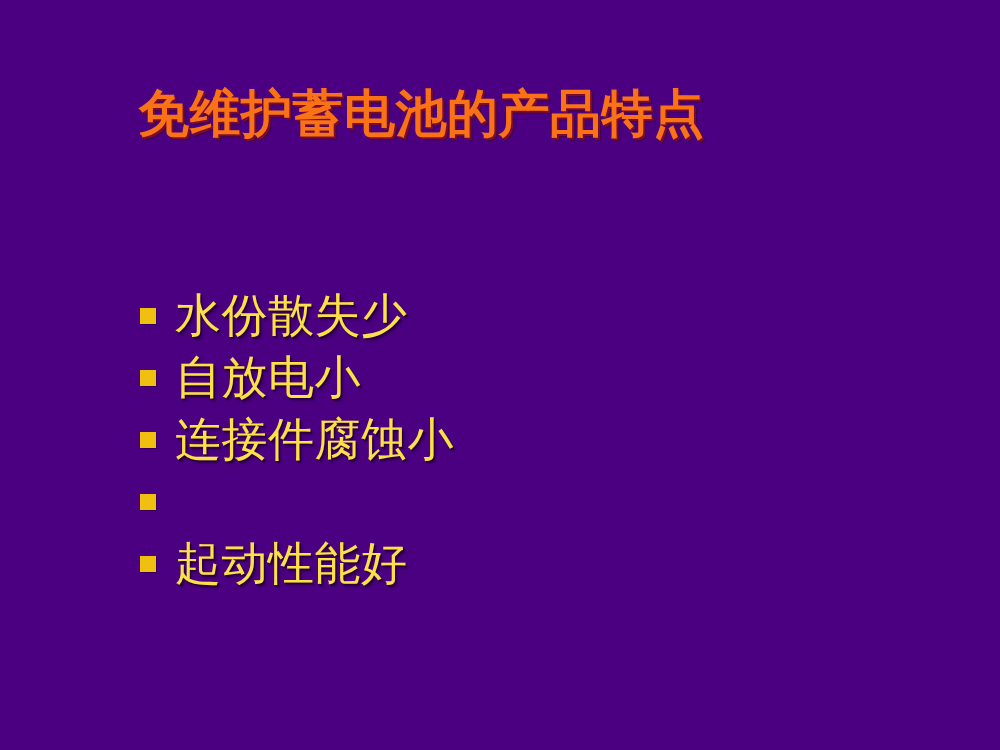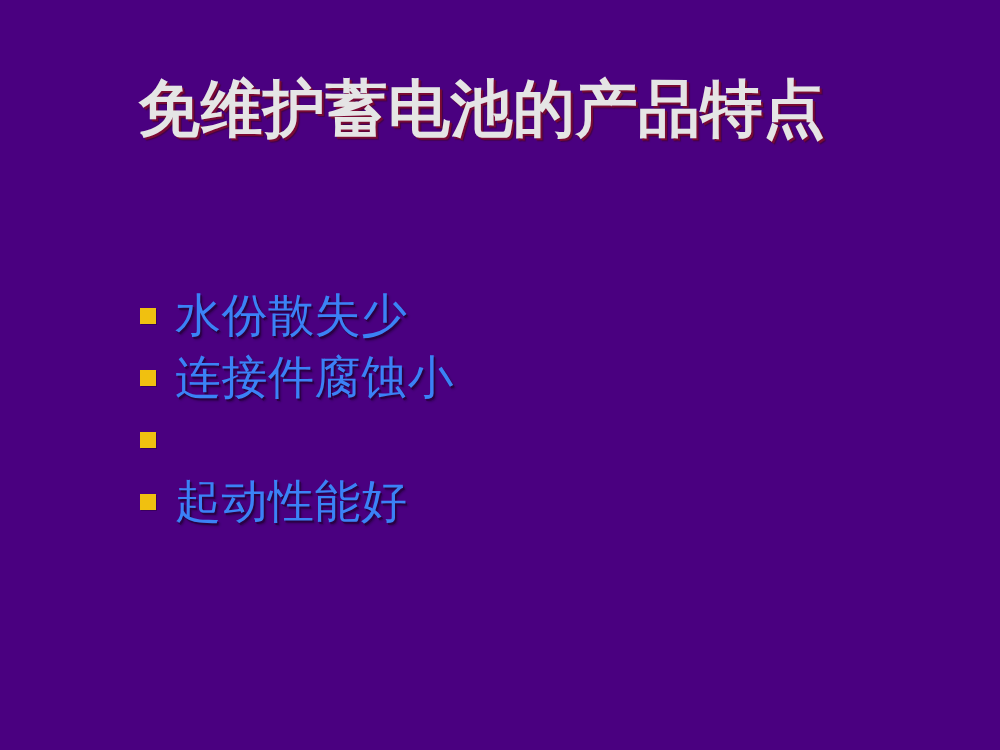--- a/index.html
+++ b/index.html
@@ -23,29 +23,29 @@
   }
 
   
   #slide-title {
     position: absolute;
     left: 138px;
     top: 74px;
     width: 760px;
     height: 80px;
     line-height: 80px;
-    font-size: 62px;
+    font-size: 51px;
     font-weight: bold;
     letter-spacing: 0.5px;
     white-space: nowrap;
-    color: #e5e5e5;
+    color: #f97316;
     text-shadow:
        2px 2px 0 #7a0a33,
        3px 3px 1px rgba(60, 5, 25, 0.55);
-    font-family: Liberation Mono, monospace;
+    font-family: Liberation Serif, serif;
   }
 
   
   #bullet-list {
     position: absolute;
     left: 140px;
     top: 284px;
     width: 760px;
     margin: 0;
     padding: 0;
@@ -70,21 +70,21 @@
     margin-right: 19px;
     margin-top: 2px;
   }
 
   .bullet-text {
     flex: 0 1 auto;
     font-size: 46px;
     line-height: 56px;
     font-weight: normal;
     white-space: nowrap;
-    color: #3b82f6;
+    color: #fde047;
     letter-spacing: 0.5px;
     text-shadow:
        1.5px 1.5px 0 rgba(40, 0, 62, 0.85),
        2.5px 2.5px 2px rgba(30, 0, 50, 0.45);
     font-family: "DejaVu Sans", "Liberation Sans", sans-serif;
   }
 </style>
 </head>
 <body>
 
@@ -92,20 +92,24 @@
 
   <div id="slide-title">免维护蓄电池的产品特点</div>
 
   <ul id="bullet-list">
 
     <li class="bullet-item">
       <span class="bullet-marker"></span>
       <span class="bullet-text">水份散失少</span>
     </li>
 
+    <li class="bullet-item">
+      <span class="bullet-marker"></span>
+      <span class="bullet-text">自放电小</span>
+    </li>
 
     <li class="bullet-item">
       <span class="bullet-marker"></span>
       <span class="bullet-text">连接件腐蚀小</span>
     </li>
 
     <li class="bullet-item">
       <span class="bullet-marker"></span>
     </li>
 

